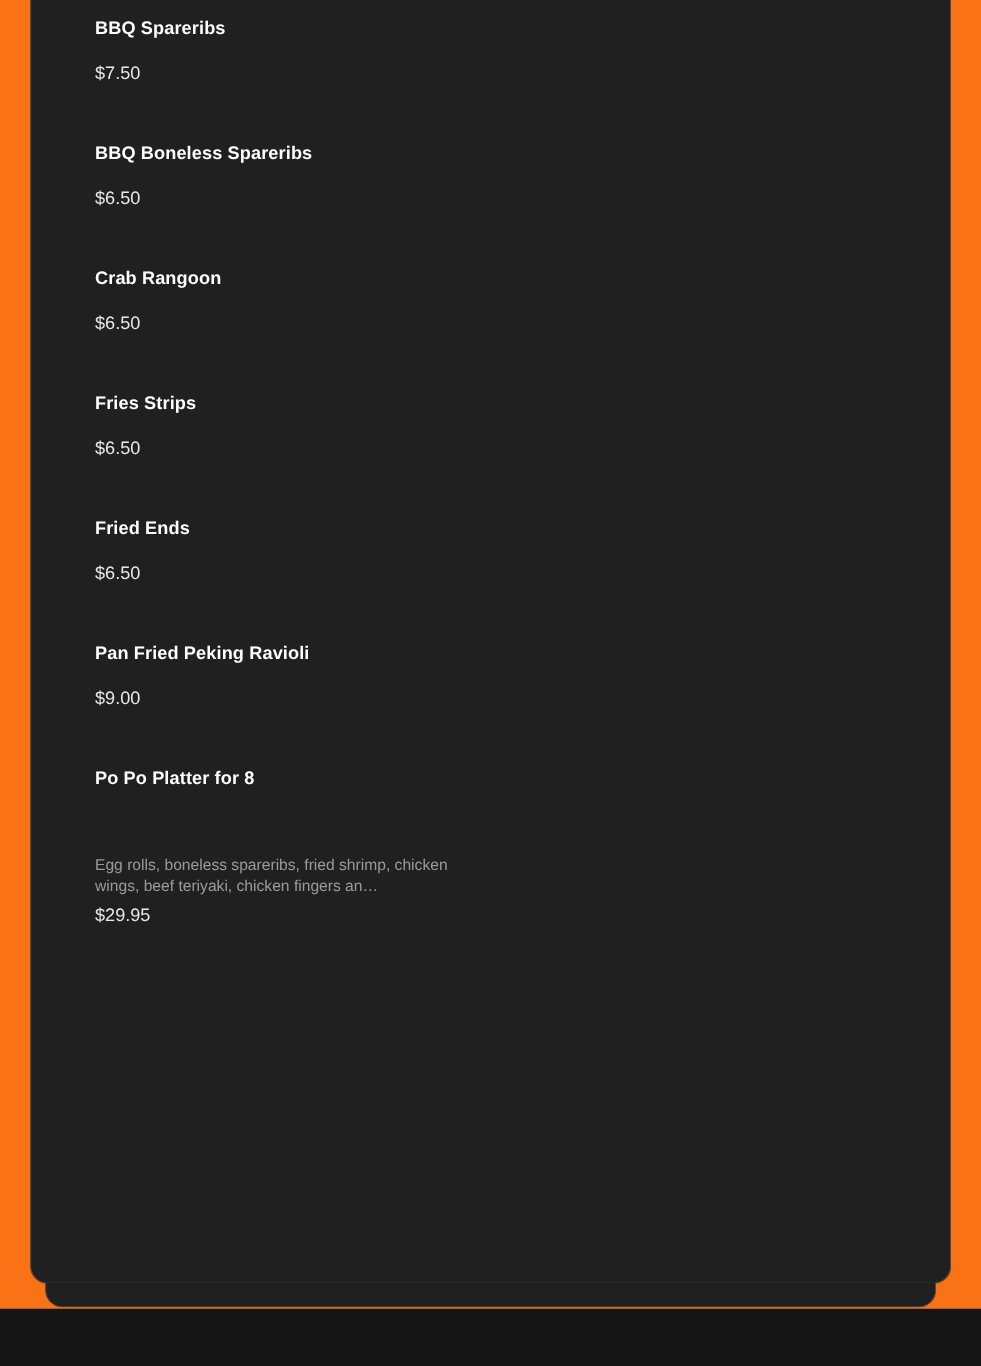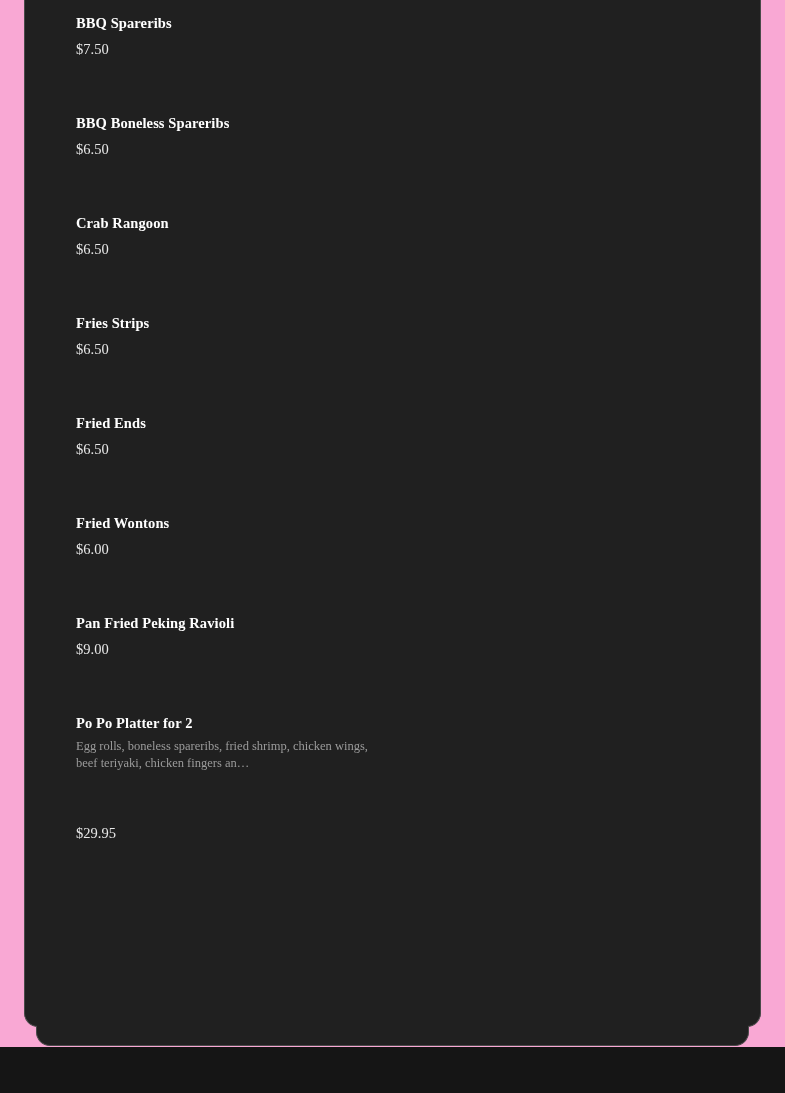--- a/index.html
+++ b/index.html
@@ -12,22 +12,21 @@
     height: 1093px;
     font-family: "Liberation Sans", sans-serif;
     -webkit-font-smoothing: antialiased;
     overflow: hidden;
   }
 
   .screen {
     position: relative;
     width: 785px;
     height: 1093px;
-    background: #f9a8d4;
-    font-family: Liberation Serif, serif;
+    background: #f97316;
   }
 
   
   .menu-card {
     position: absolute;
     left: 24px;
     top: -6px;
     width: 737px;
     background: #202020;
     border: 1px solid #4a4a4a;
@@ -78,33 +77,34 @@
     line-height: 18px;
   }
 
   .menu-item .desc {
     position: absolute;
     left: 51px;
     font-size: 12.5px;
     color: #9b9b9b;
     line-height: 17px;
     max-width: 300px;
+    margin-top: 46px;
   }
 
   .menu-item .price {
     position: absolute;
     left: 51px;
     font-size: 14.5px;
     color: #e8e8e8;
     line-height: 18px;
   }
 
   
   .menu-item .name  { top: 20px; }
-  .menu-item .price { top: 46px; }
+  .menu-item .price { top: 56px; }
 
   .menu-item.has-desc .name  { top: 20px; }
   .menu-item.has-desc .desc  { top: 44px; }
   .menu-item.has-desc .price { top: 86px; margin-top: 44px; }
 
   .bottom-bar {
     position: absolute;
     left: 0;
     top: 1047px;
     width: 785px;
@@ -139,33 +139,29 @@
         <div class="name">Fries Strips</div>
         <div class="price">$6.50</div>
       </li>
 
       <li class="menu-item">
         <div class="name">Fried Ends</div>
         <div class="price">$6.50</div>
       </li>
 
 
-      <li class="menu-item">
-        <div class="name">Fried Wontons</div>
-        <div class="price">$6.00</div>
-      </li>
 
       <li class="menu-item">
         <div class="name">Pan Fried Peking Ravioli</div>
         <div class="price">$9.00</div>
       </li>
 
 
       <li class="menu-item has-desc">
-        <div class="name">Po Po Platter for 2</div>
+        <div class="name">Po Po Platter for 8</div>
         <div class="desc">Egg rolls, boneless spareribs, fried shrimp, chicken wings, beef teriyaki, chicken fingers an…</div>
         <div class="price">$29.95</div>
       </li>
 
     </ul>
   </div>
 
   <div class="card-foot"></div>
   <div class="bottom-bar"></div>
 

